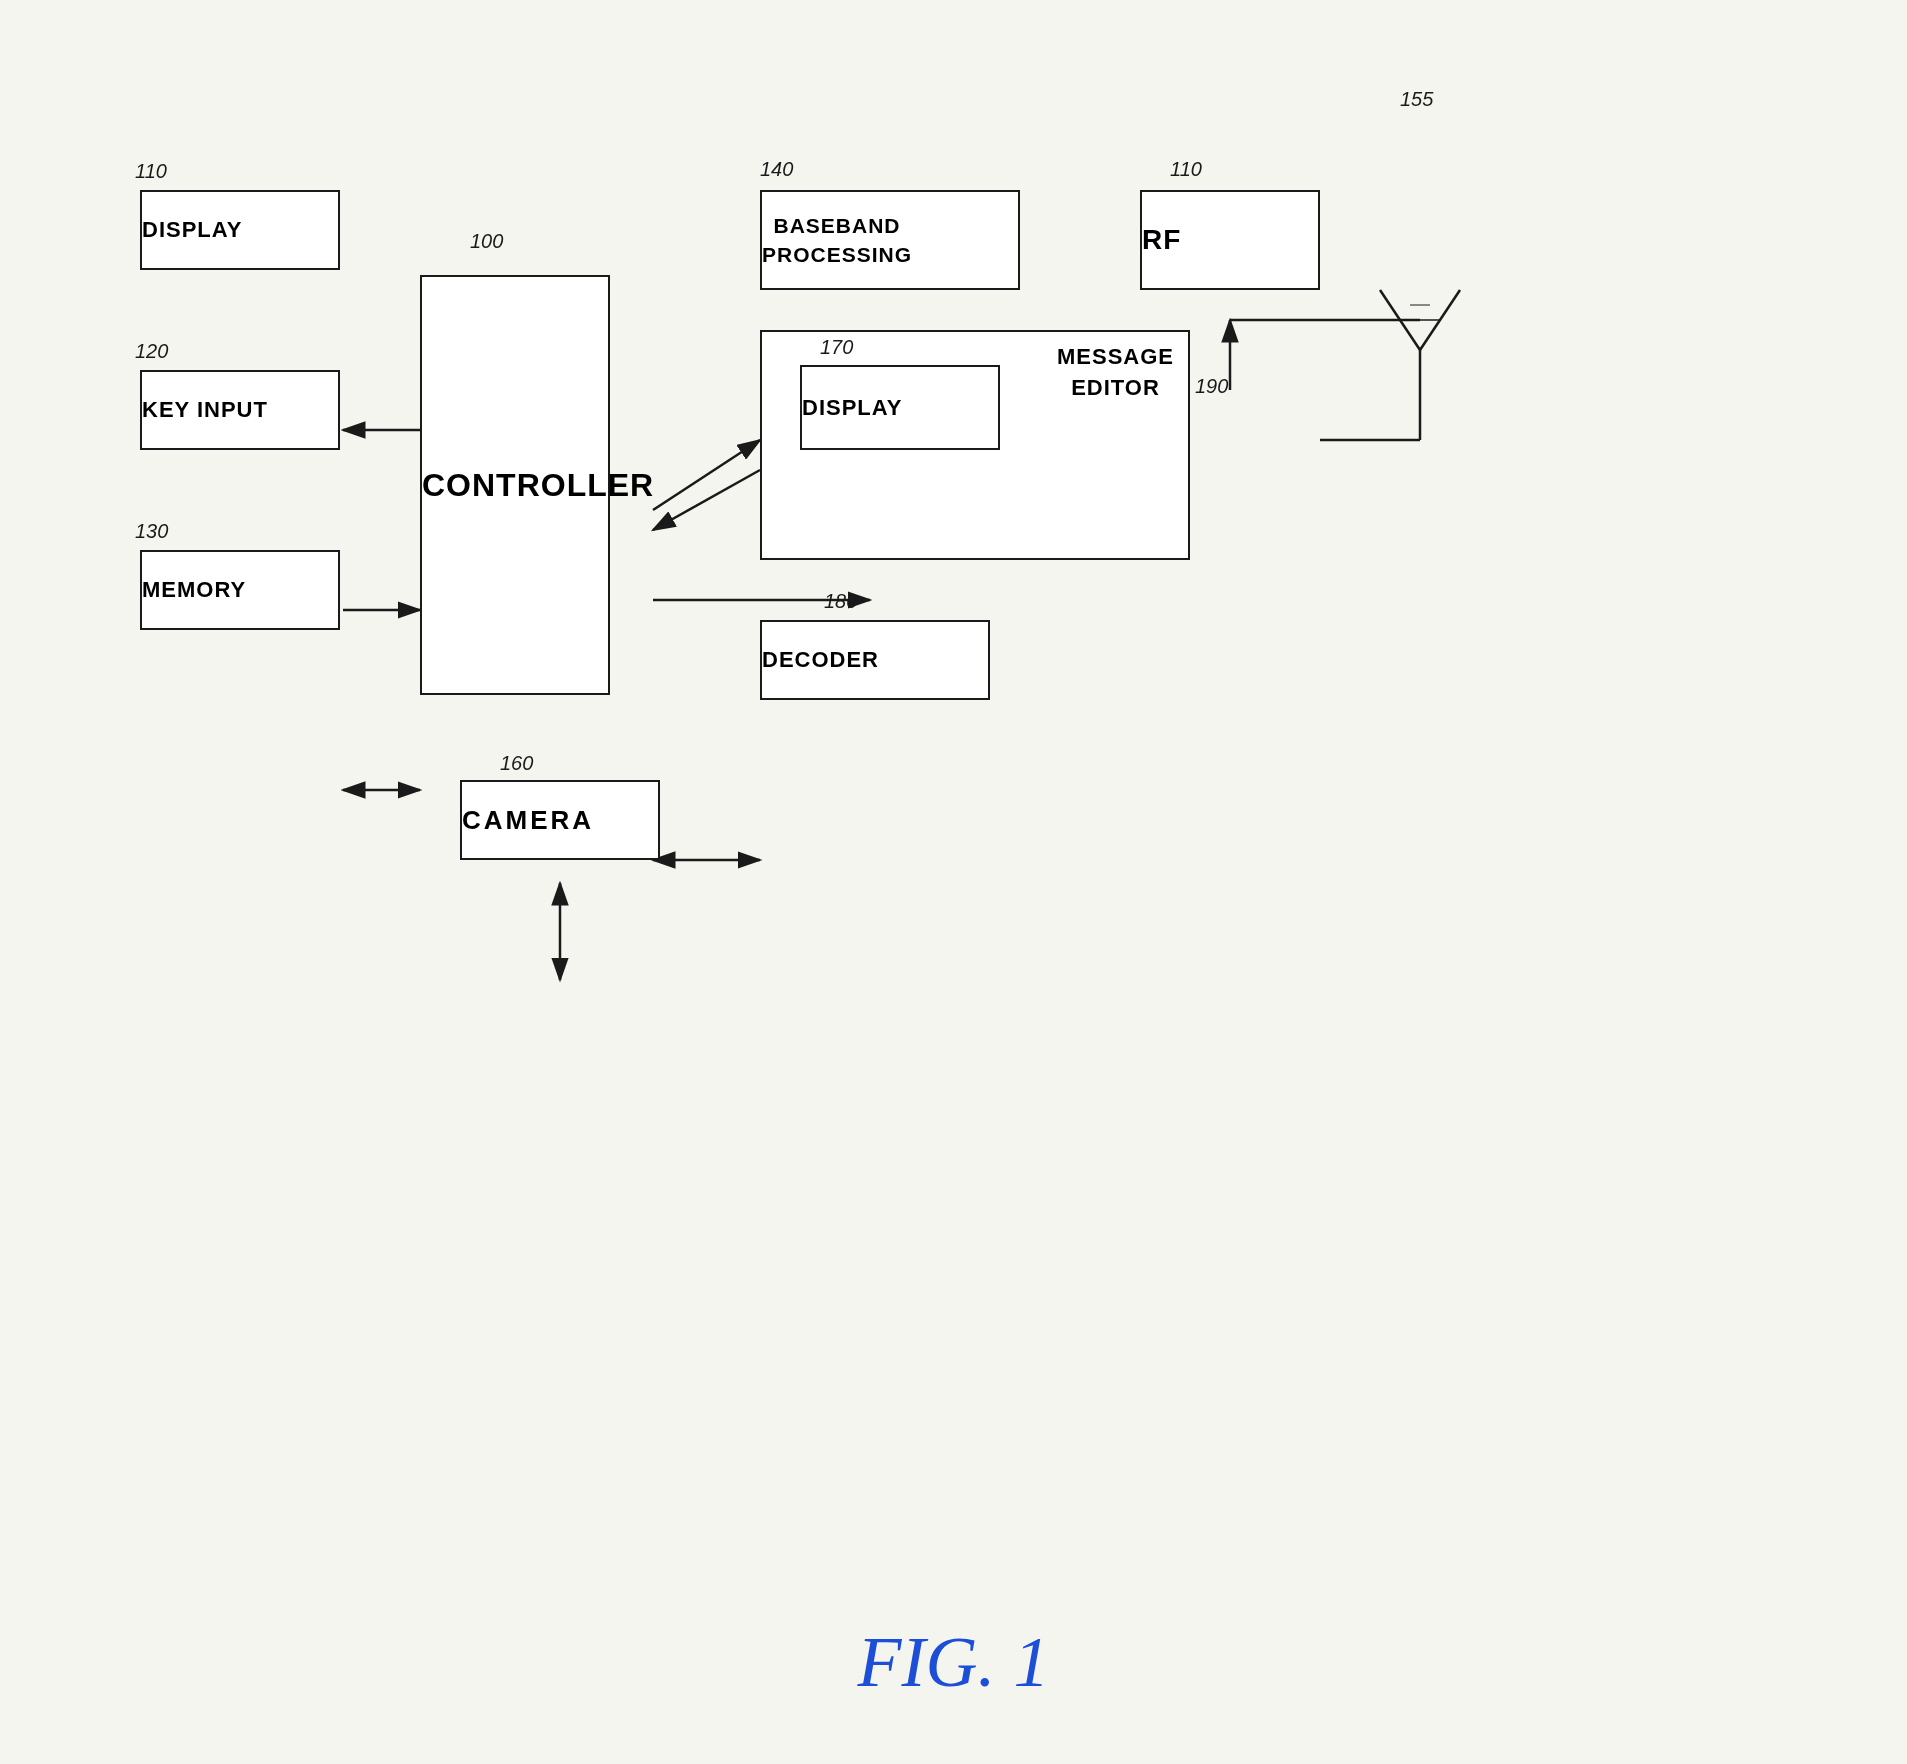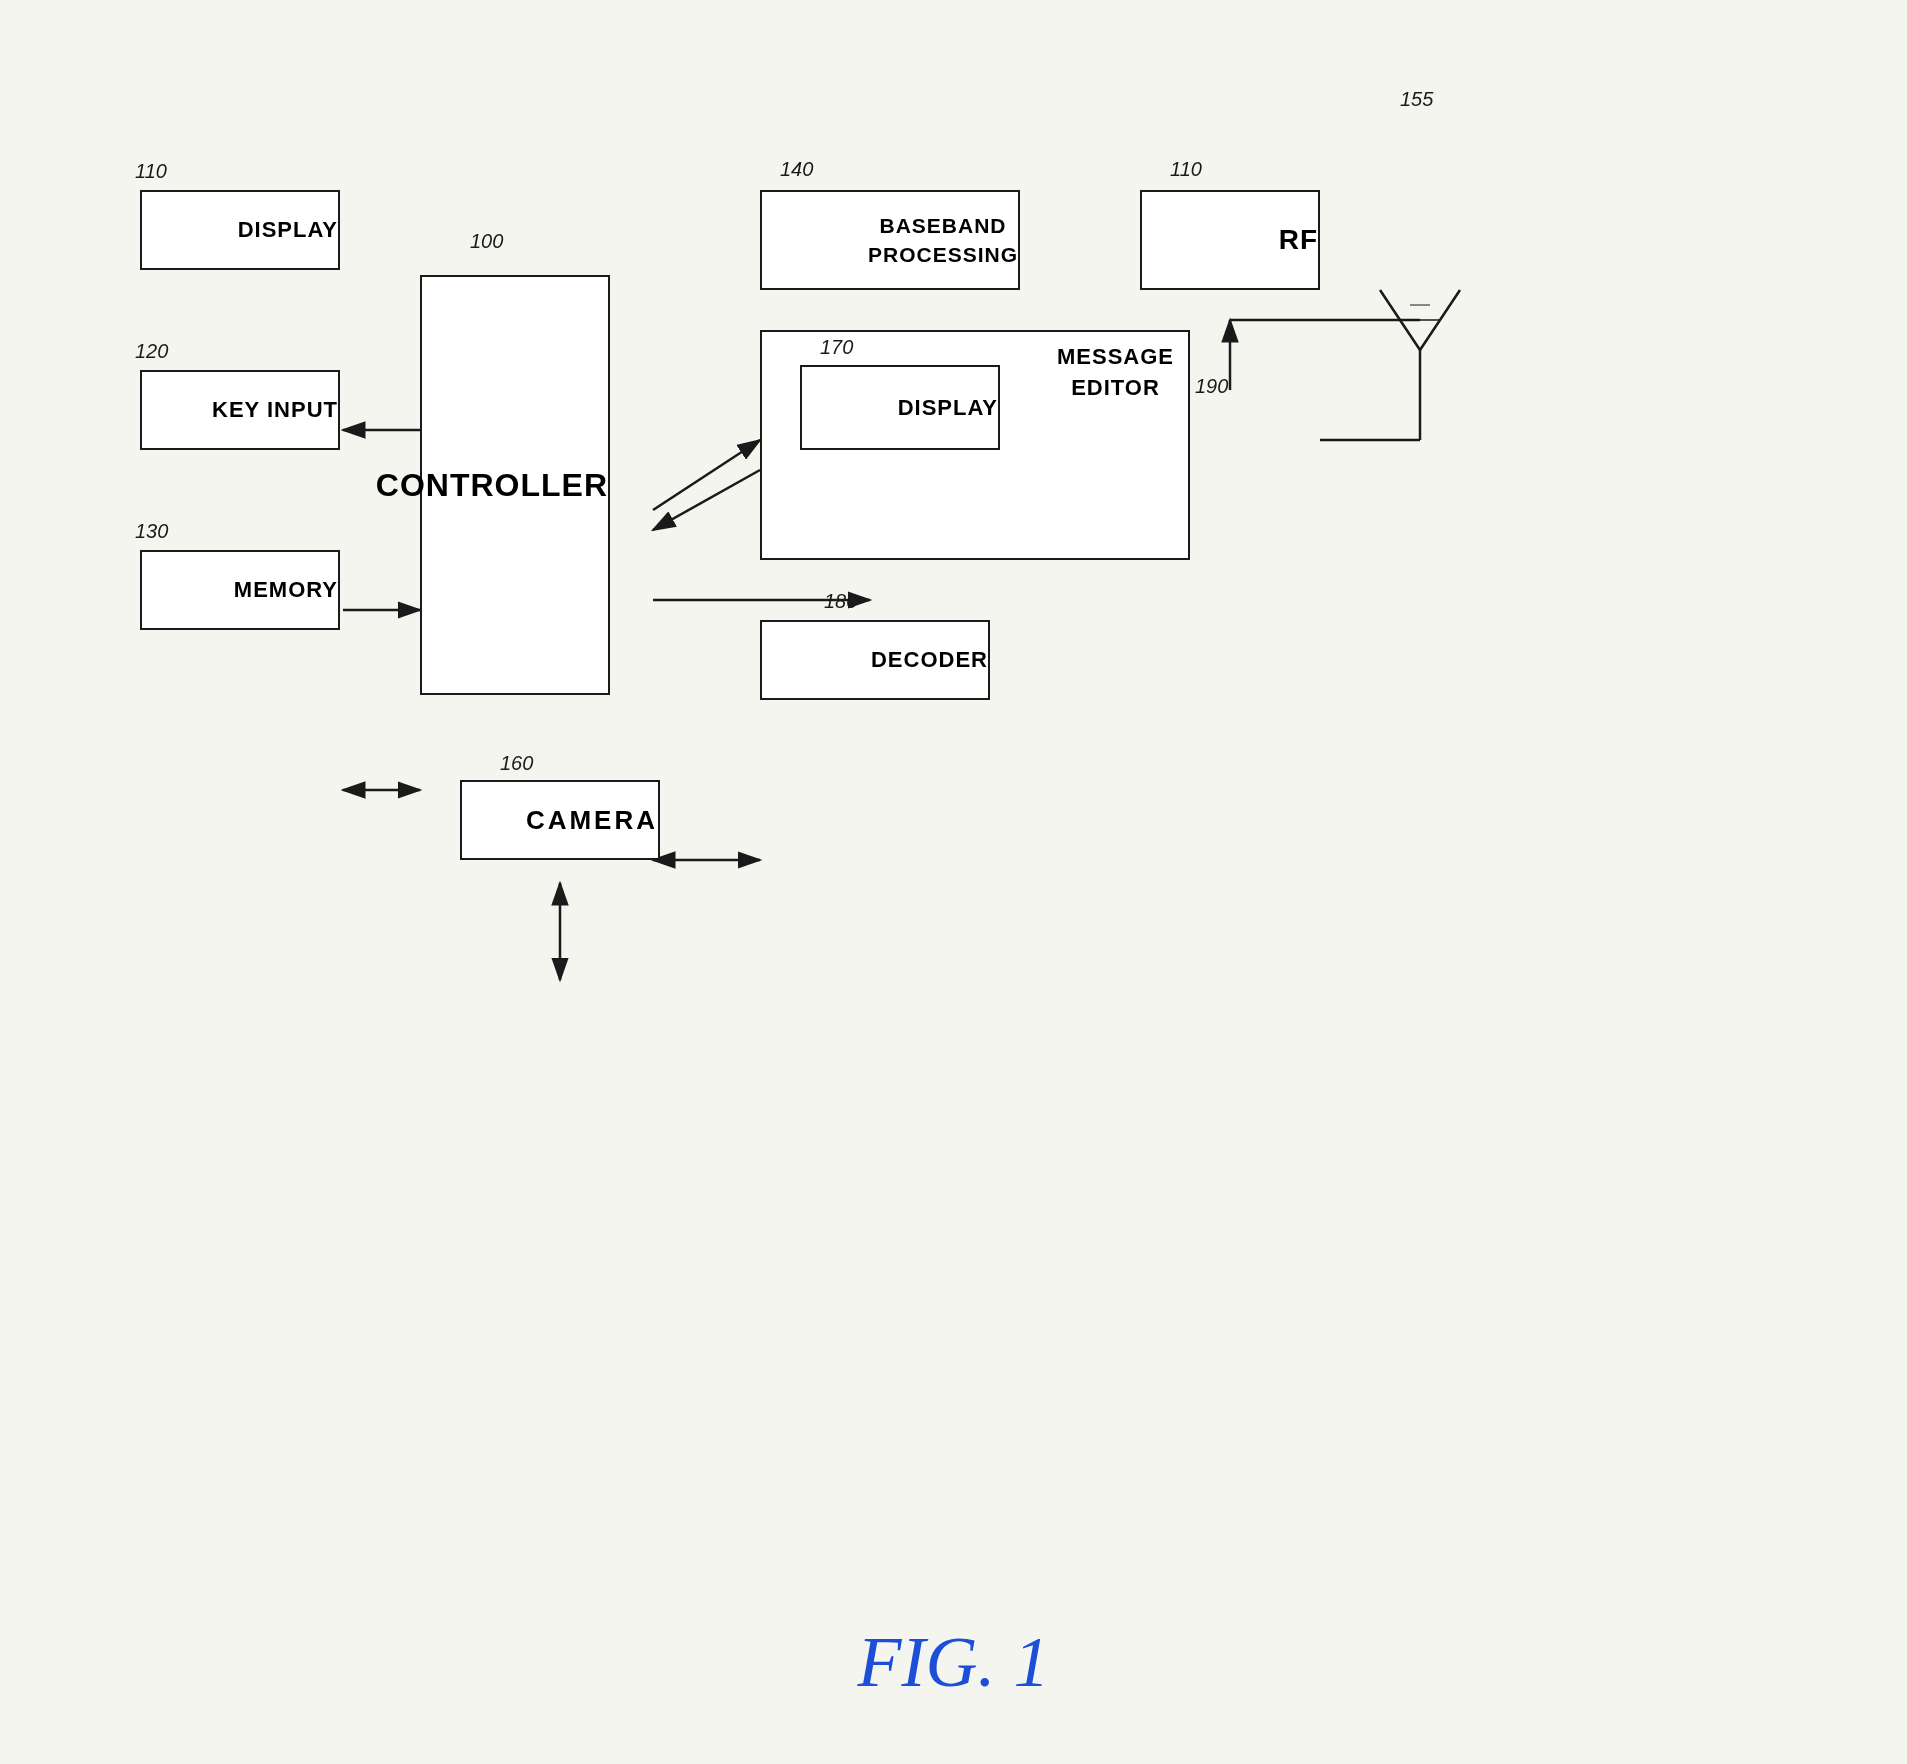--- a/index.html
+++ b/index.html
@@ -19,21 +19,21 @@
       width: 1750px;
       height: 1400px;
     }
 
     .block {
       position: absolute;
       border: 2.5px solid #1a1a1a;
       background: #fff;
       display: flex;
       align-items: center;
-      justify-content: flex-end;
+      justify-content: flex-start;
       text-align: center;
       font-weight: bold;
       font-size: 22px;
       letter-spacing: 1px;
     }
 
     .label-ref {
       position: absolute;
       font-size: 20px;
       color: #1a1a1a;
@@ -129,21 +129,21 @@
   <span class="label-ref" style="left:55px; top:460px;">130</span>
 
   <div class="block" style="left:340px; top:215px; width:190px; height:420px; font-size:32px;">
     <span>CONTROLLER</span>
   </div>
   <span class="label-ref" style="left:390px; top:170px;">100</span>
 
   <div class="block" style="left:680px; top:130px; width:260px; height:100px; font-size:21px; line-height:1.4;">
     <span>BASEBAND<br>PROCESSING</span>
   </div>
-  <span class="label-ref" style="left:700px; top:98px;">140</span>
+  <span class="label-ref" style="left:680px; top:98px;">140</span>
 
   <div class="block" style="left:1060px; top:130px; width:180px; height:100px; font-size:28px;">
     <span>RF</span>
   </div>
   <span class="label-ref" style="left:1090px; top:98px;">110</span>
 
   <div class="block" style="left:680px; top:270px; width:430px; height:230px; font-size:22px; justify-content: flex-end; align-items: flex-start; padding: 10px 14px;">
     <span style="line-height:1.4;">MESSAGE<br>EDITOR</span>
   </div>
   <span class="label-ref" style="left:1115px; top:272px;margin-top:43px;">190</span>

